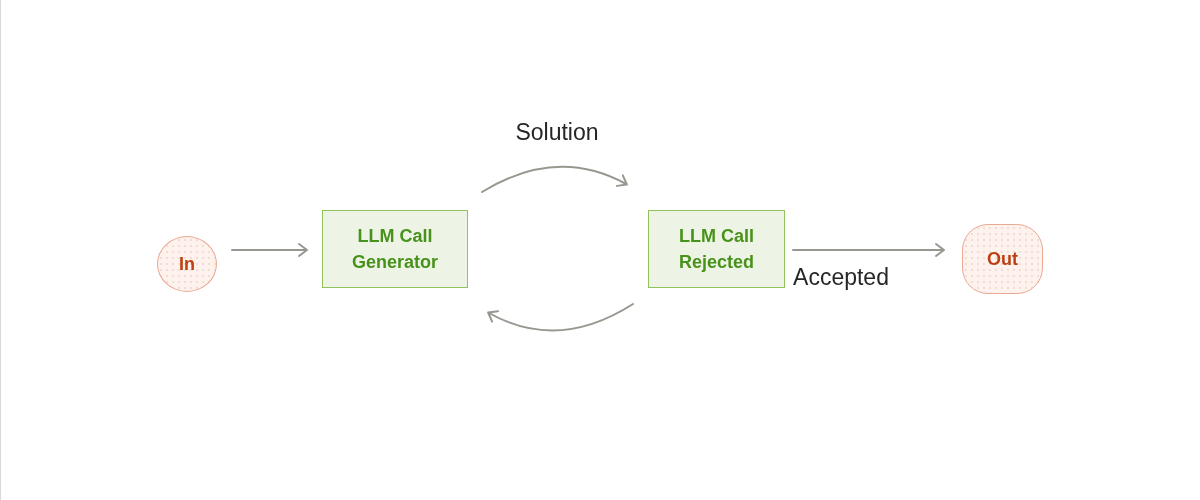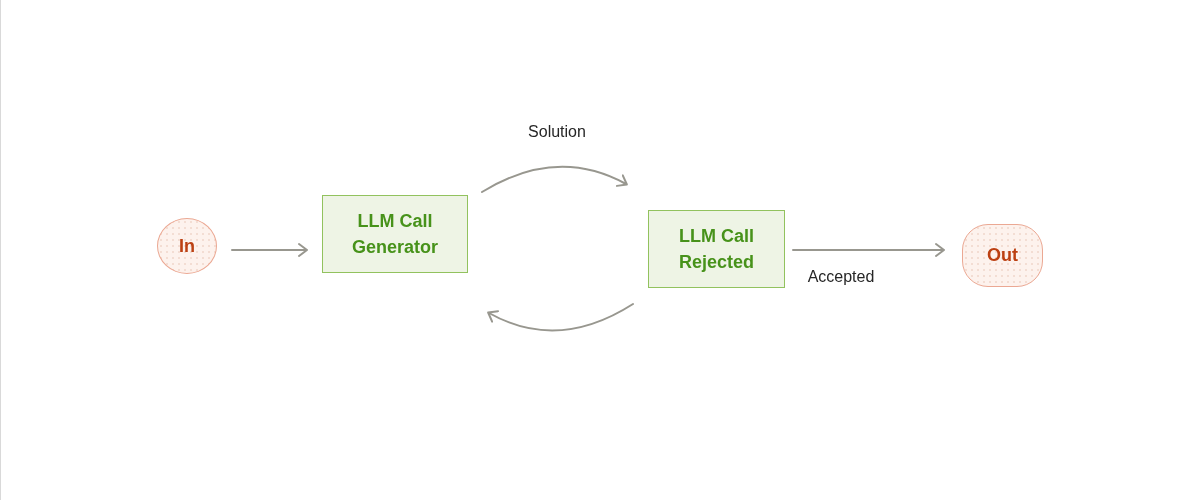--- a/index.html
+++ b/index.html
@@ -73,42 +73,42 @@
   .node-pink {
     background-color: var(--pink-fill);
     background-image: radial-gradient(var(--pink-dot) 1px, rgba(0,0,0,0) 1px);
     background-size: 6px 6px;
     border: 1px solid var(--pink-border);
     color: var(--pink-text);
     font-weight: 700;
     font-size: 18px;
   }
   .node-in {
-    left: 157px; top: 218px;
+    left: 157px; top: 236px;
     width: 60px; height: 56px;
     border-radius: 50%;
   }
   .node-generator {
-    left: 322px; top: 195px;
+    left: 322px; top: 210px;
     width: 146px; height: 78px;
   }
   .node-evaluator {
     left: 648px; top: 210px;
     width: 137px; height: 78px;
   }
   .node-out {
     left: 962px; top: 224px;
-    width: 81px; height: 63px;
+    width: 81px; height: 70px;
     border-radius: 26px;
     align-items: center;
   }
   .edge-label {
     position: absolute;
     transform: translate(-50%, -50%);
-    font-size: 16px;
+    font-size: 23px;
     line-height: 26px;
     color: var(--label-text);
     text-align: right;
     white-space: nowrap;
   }
   .label-solution { left: 557px; top: 132px; }
   .label-accepted { left: 841px; top: 277px; }
   .label-rejected {
     left: 557px; top: 379px;
     width: 140px;

